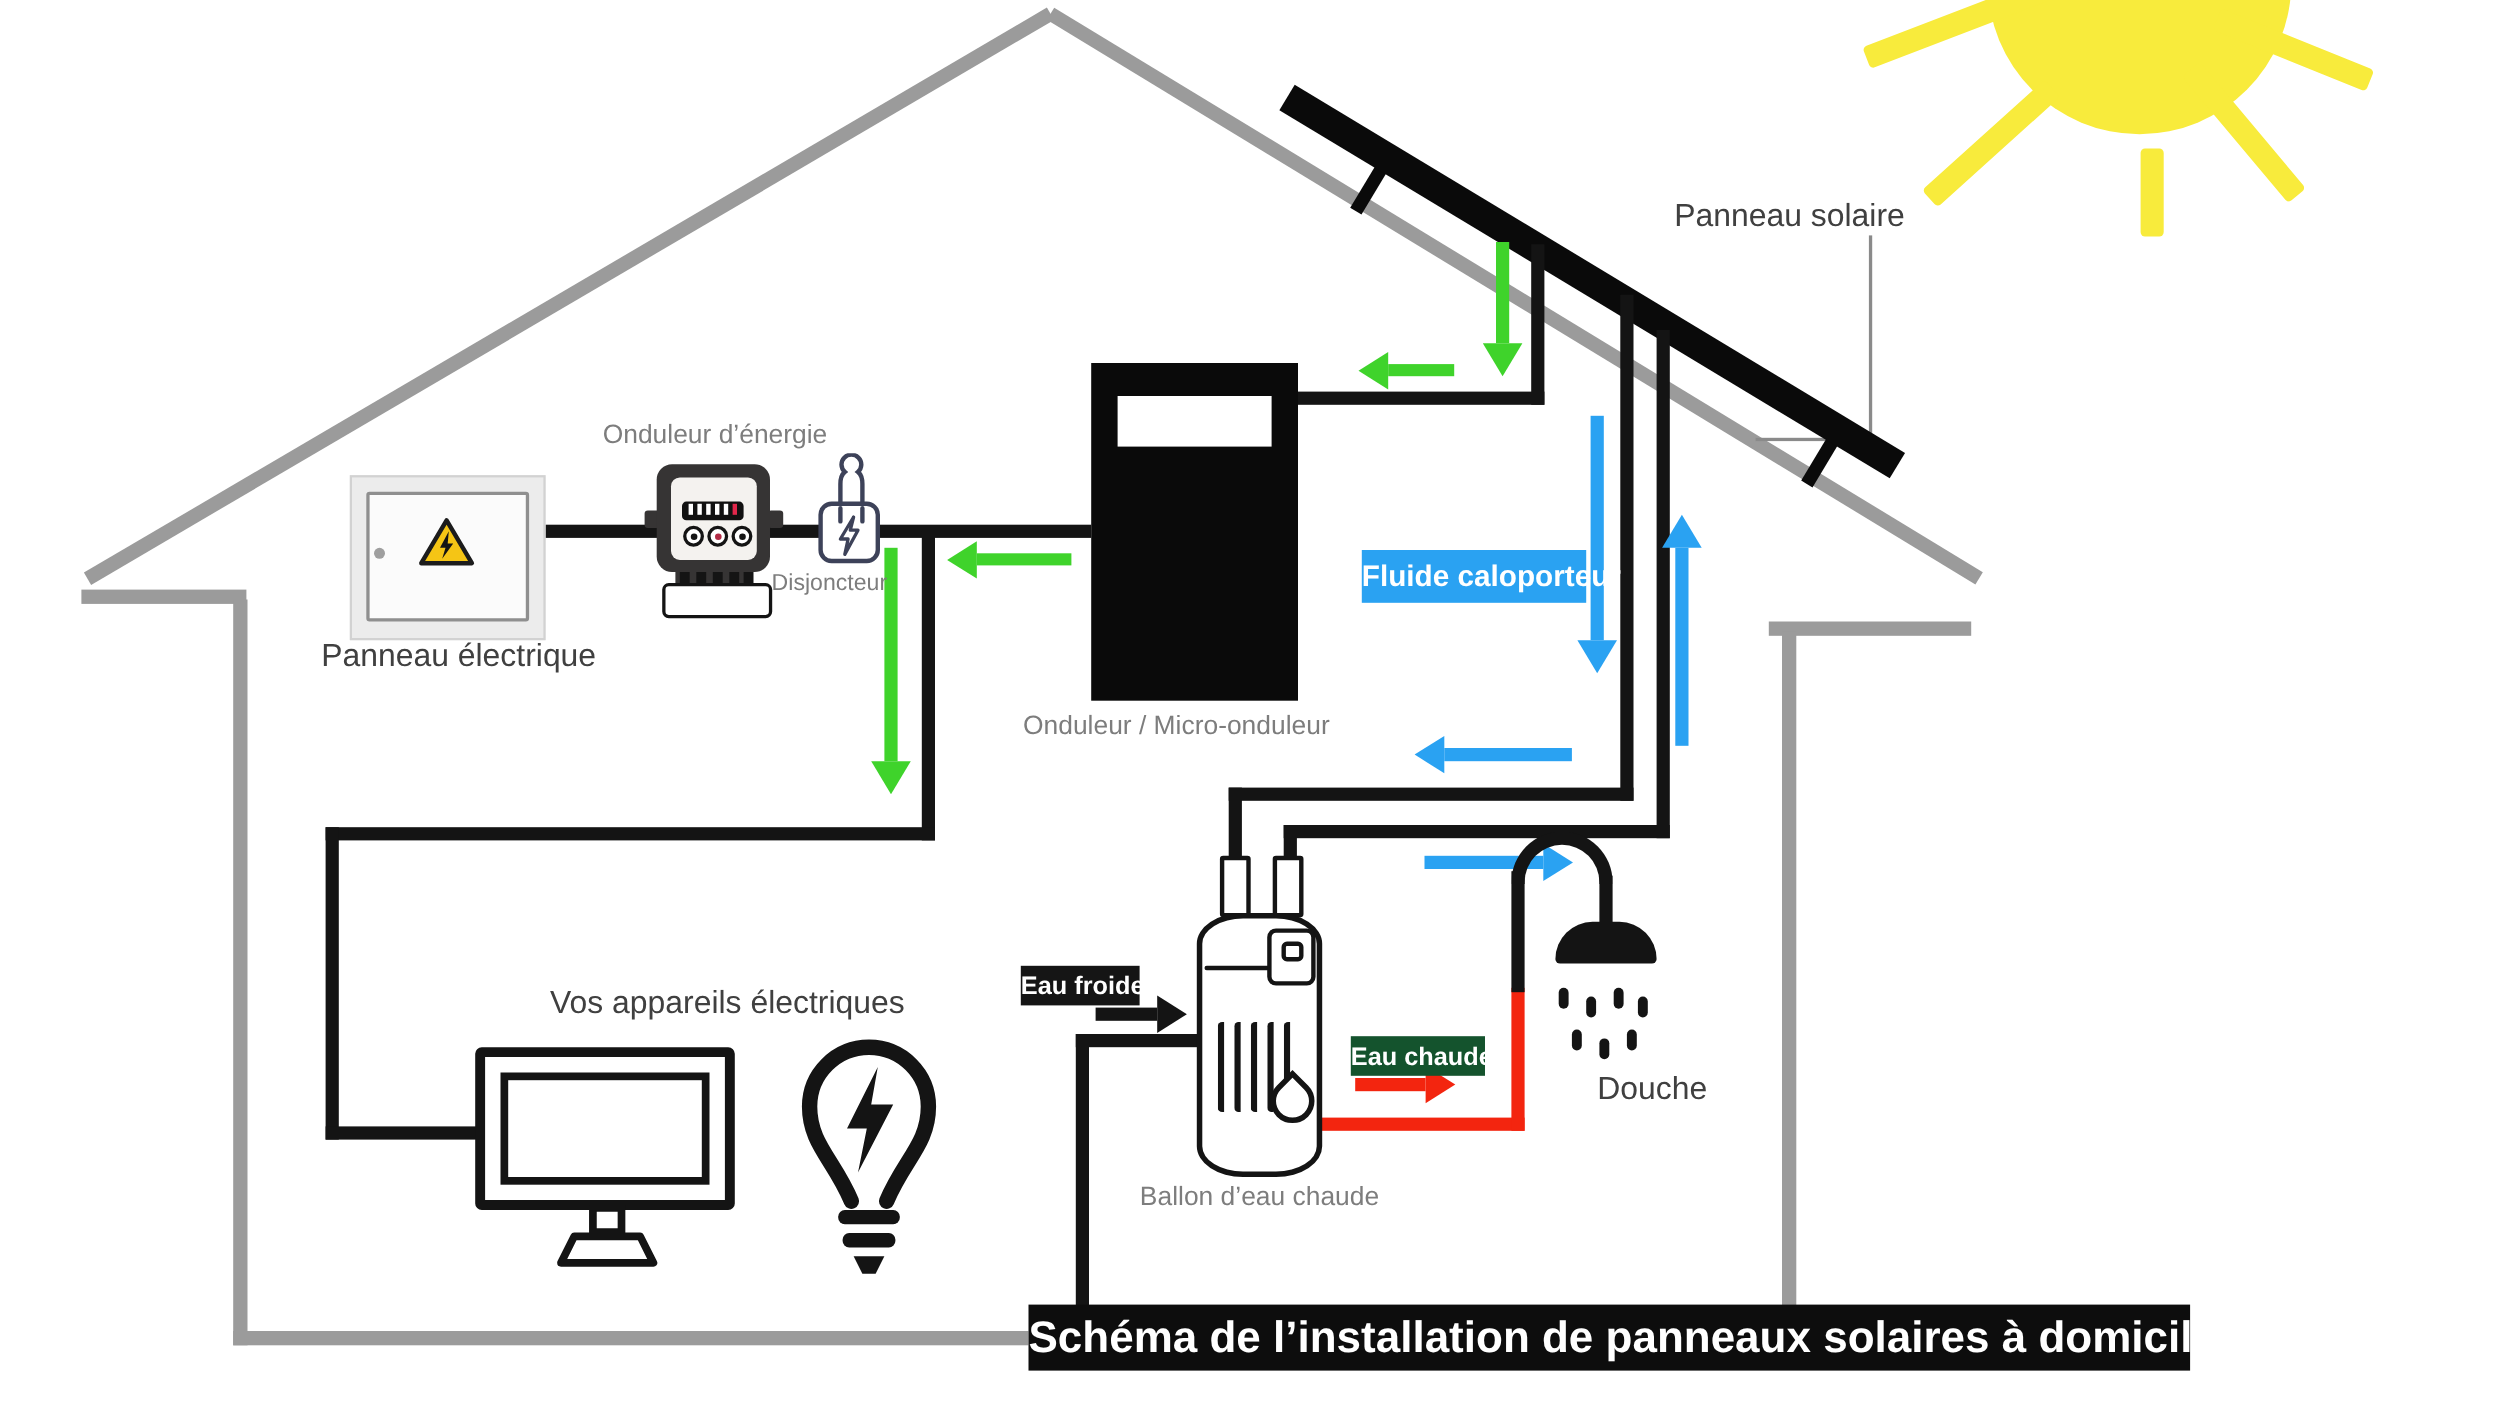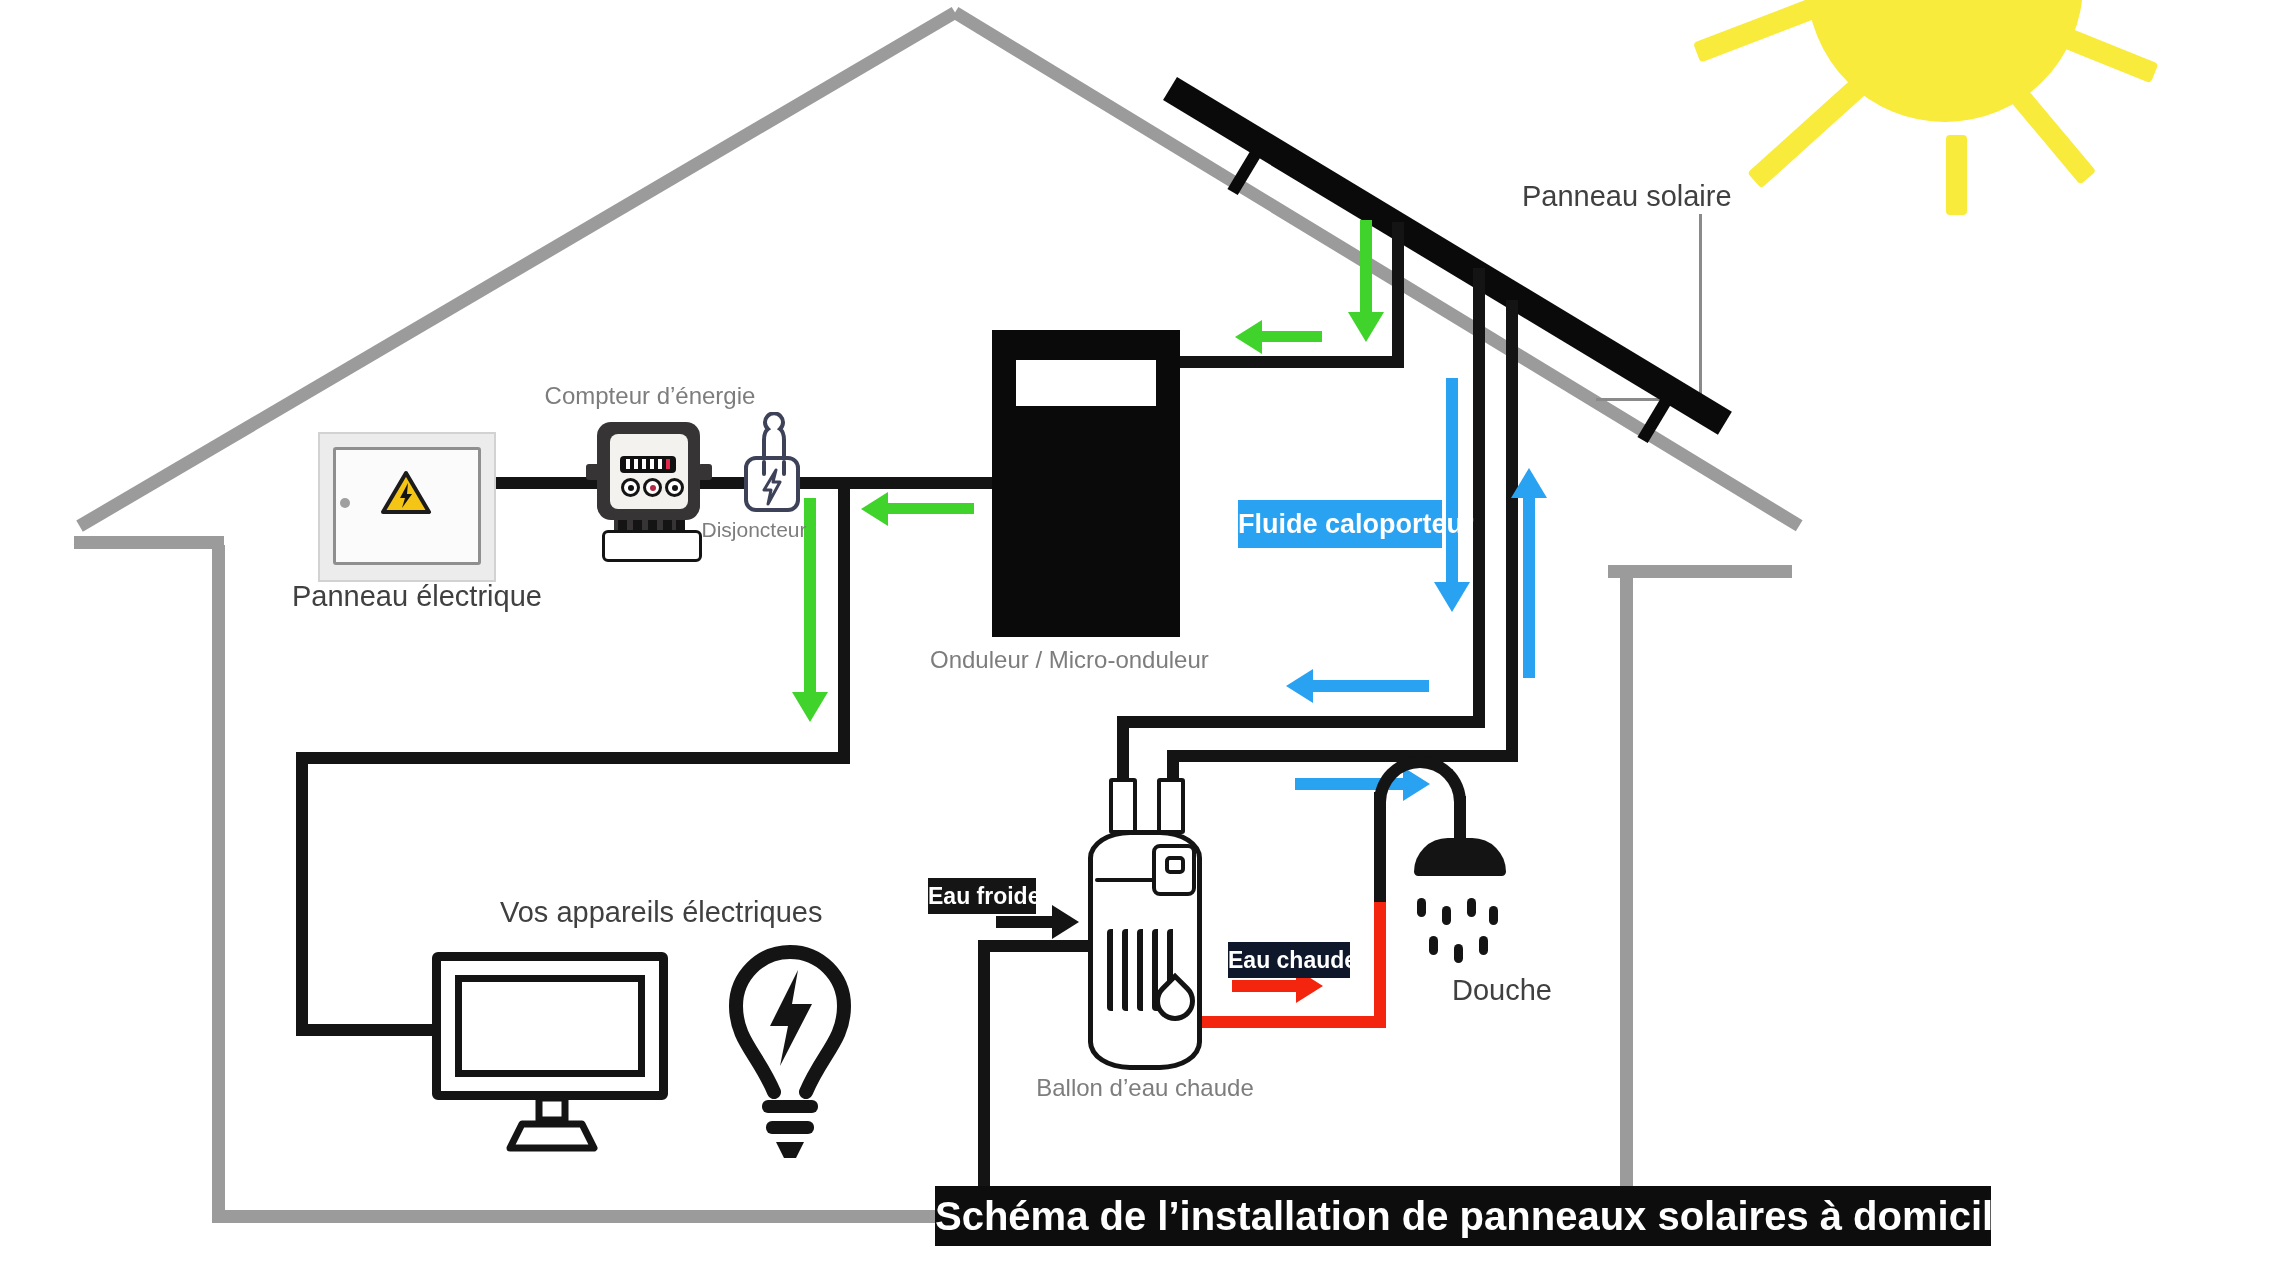--- a/index.html
+++ b/index.html
@@ -104,21 +104,21 @@
   <div class="abs" style="left:318px;top:432px;width:174px;height:146px;background:#ececec;border:2px solid #d2d2d2;">
     <div class="abs" style="left:13px;top:13px;width:142px;height:112px;background:#fbfbfb;border:3px solid #8f8f8f;border-radius:3px;"></div>
     <div class="abs" style="left:20px;top:64px;width:10px;height:10px;border-radius:50%;background:#9f9f9f;"></div>
     <svg class="abs" style="left:60px;top:36px;" width="52" height="46" viewBox="0 0 52 46">
       <polygon points="26,3 49,42 3,42" fill="#f5c515" stroke="#1c1c1c" stroke-width="4" stroke-linejoin="round"></polygon>
       <polygon points="28,13 20,28 25,28 22,38 32,24 27,24" fill="#141414"></polygon>
     </svg>
   </div>
   <div class="lbl-big" style="left:292px;top:580px;width:230px;text-align:center;">Panneau électrique</div>
 
-  <div class="lbl" style="left:540px;top:382px;width:220px;text-align:center;">Compteur d’énergie</div>
+  <div class="lbl" style="left:540px;top:382px;width:220px;text-align:center;">Onduleur d’énergie</div>
   <div class="abs">
     <div class="abs" style="left:586px;top:464px;width:14px;height:16px;background:#363434;border-radius:3px;"></div>
     <div class="abs" style="left:698px;top:464px;width:14px;height:16px;background:#363434;border-radius:3px;"></div>
     <div class="abs" style="left:614px;top:516px;width:70px;height:20px;background:#363434;"></div>
     <div class="tooth" style="left:618px;top:518px;"></div>
     <div class="tooth" style="left:633px;top:518px;"></div>
     <div class="tooth" style="left:648px;top:518px;"></div>
     <div class="tooth" style="left:663px;top:518px;"></div>
     <div class="tooth" style="left:676px;top:518px;"></div>
     <div class="abs" style="left:602px;top:530px;width:94px;height:26px;background:#fff;border:3px solid #141414;border-radius:6px;"></div>
@@ -158,21 +158,21 @@
   </svg>
 
   <div class="pipe" style="left:978px;top:940px;width:117px;height:12px;"></div>
   <div class="pipe" style="left:978px;top:940px;width:12px;height:248px;"></div>
   <div class="ar blk" style="left:996px;top:916px;width:56px;height:12px;"></div>
   <div class="tag" style="left:928px;top:878px;width:108px;height:36px;line-height:36px;font-size:23px;background:#151515;">Eau froide</div>
 
   <div class="redpipe" style="left:1195px;top:1016px;width:191px;height:12px;"></div>
   <div class="redpipe" style="left:1374px;top:898px;width:12px;height:130px;"></div>
   <div class="ar red" style="left:1232px;top:980px;width:64px;height:12px;"></div>
-  <div class="tag" style="left:1228px;top:942px;width:122px;height:36px;line-height:36px;font-size:23px;background:#0f172a;">Eau chaude</div>
+  <div class="tag" style="left:1228px;top:942px;width:122px;height:36px;line-height:36px;font-size:23px;background:#14532d;">Eau chaude</div>
   <div class="abs">
     <div class="pipe" style="left:1374px;top:792px;width:12px;height:110px;"></div>
     <div class="abs" style="left:1374px;top:756px;width:92px;height:48px;border:12px solid #141414;border-bottom:none;border-radius:52px 52px 0 0;box-sizing:border-box;"></div>
     <div class="pipe" style="left:1454px;top:796px;width:12px;height:46px;"></div>
     <div class="abs" style="left:1414px;top:838px;width:92px;height:38px;background:#141414;border-radius:48px 48px 6px 6px;"></div>
     <div class="dropletbar" style="left:1417px;top:898px;"></div>
     <div class="dropletbar" style="left:1442px;top:906px;"></div>
     <div class="dropletbar" style="left:1467px;top:898px;"></div>
     <div class="dropletbar" style="left:1489px;top:906px;"></div>
     <div class="dropletbar" style="left:1429px;top:936px;"></div>

